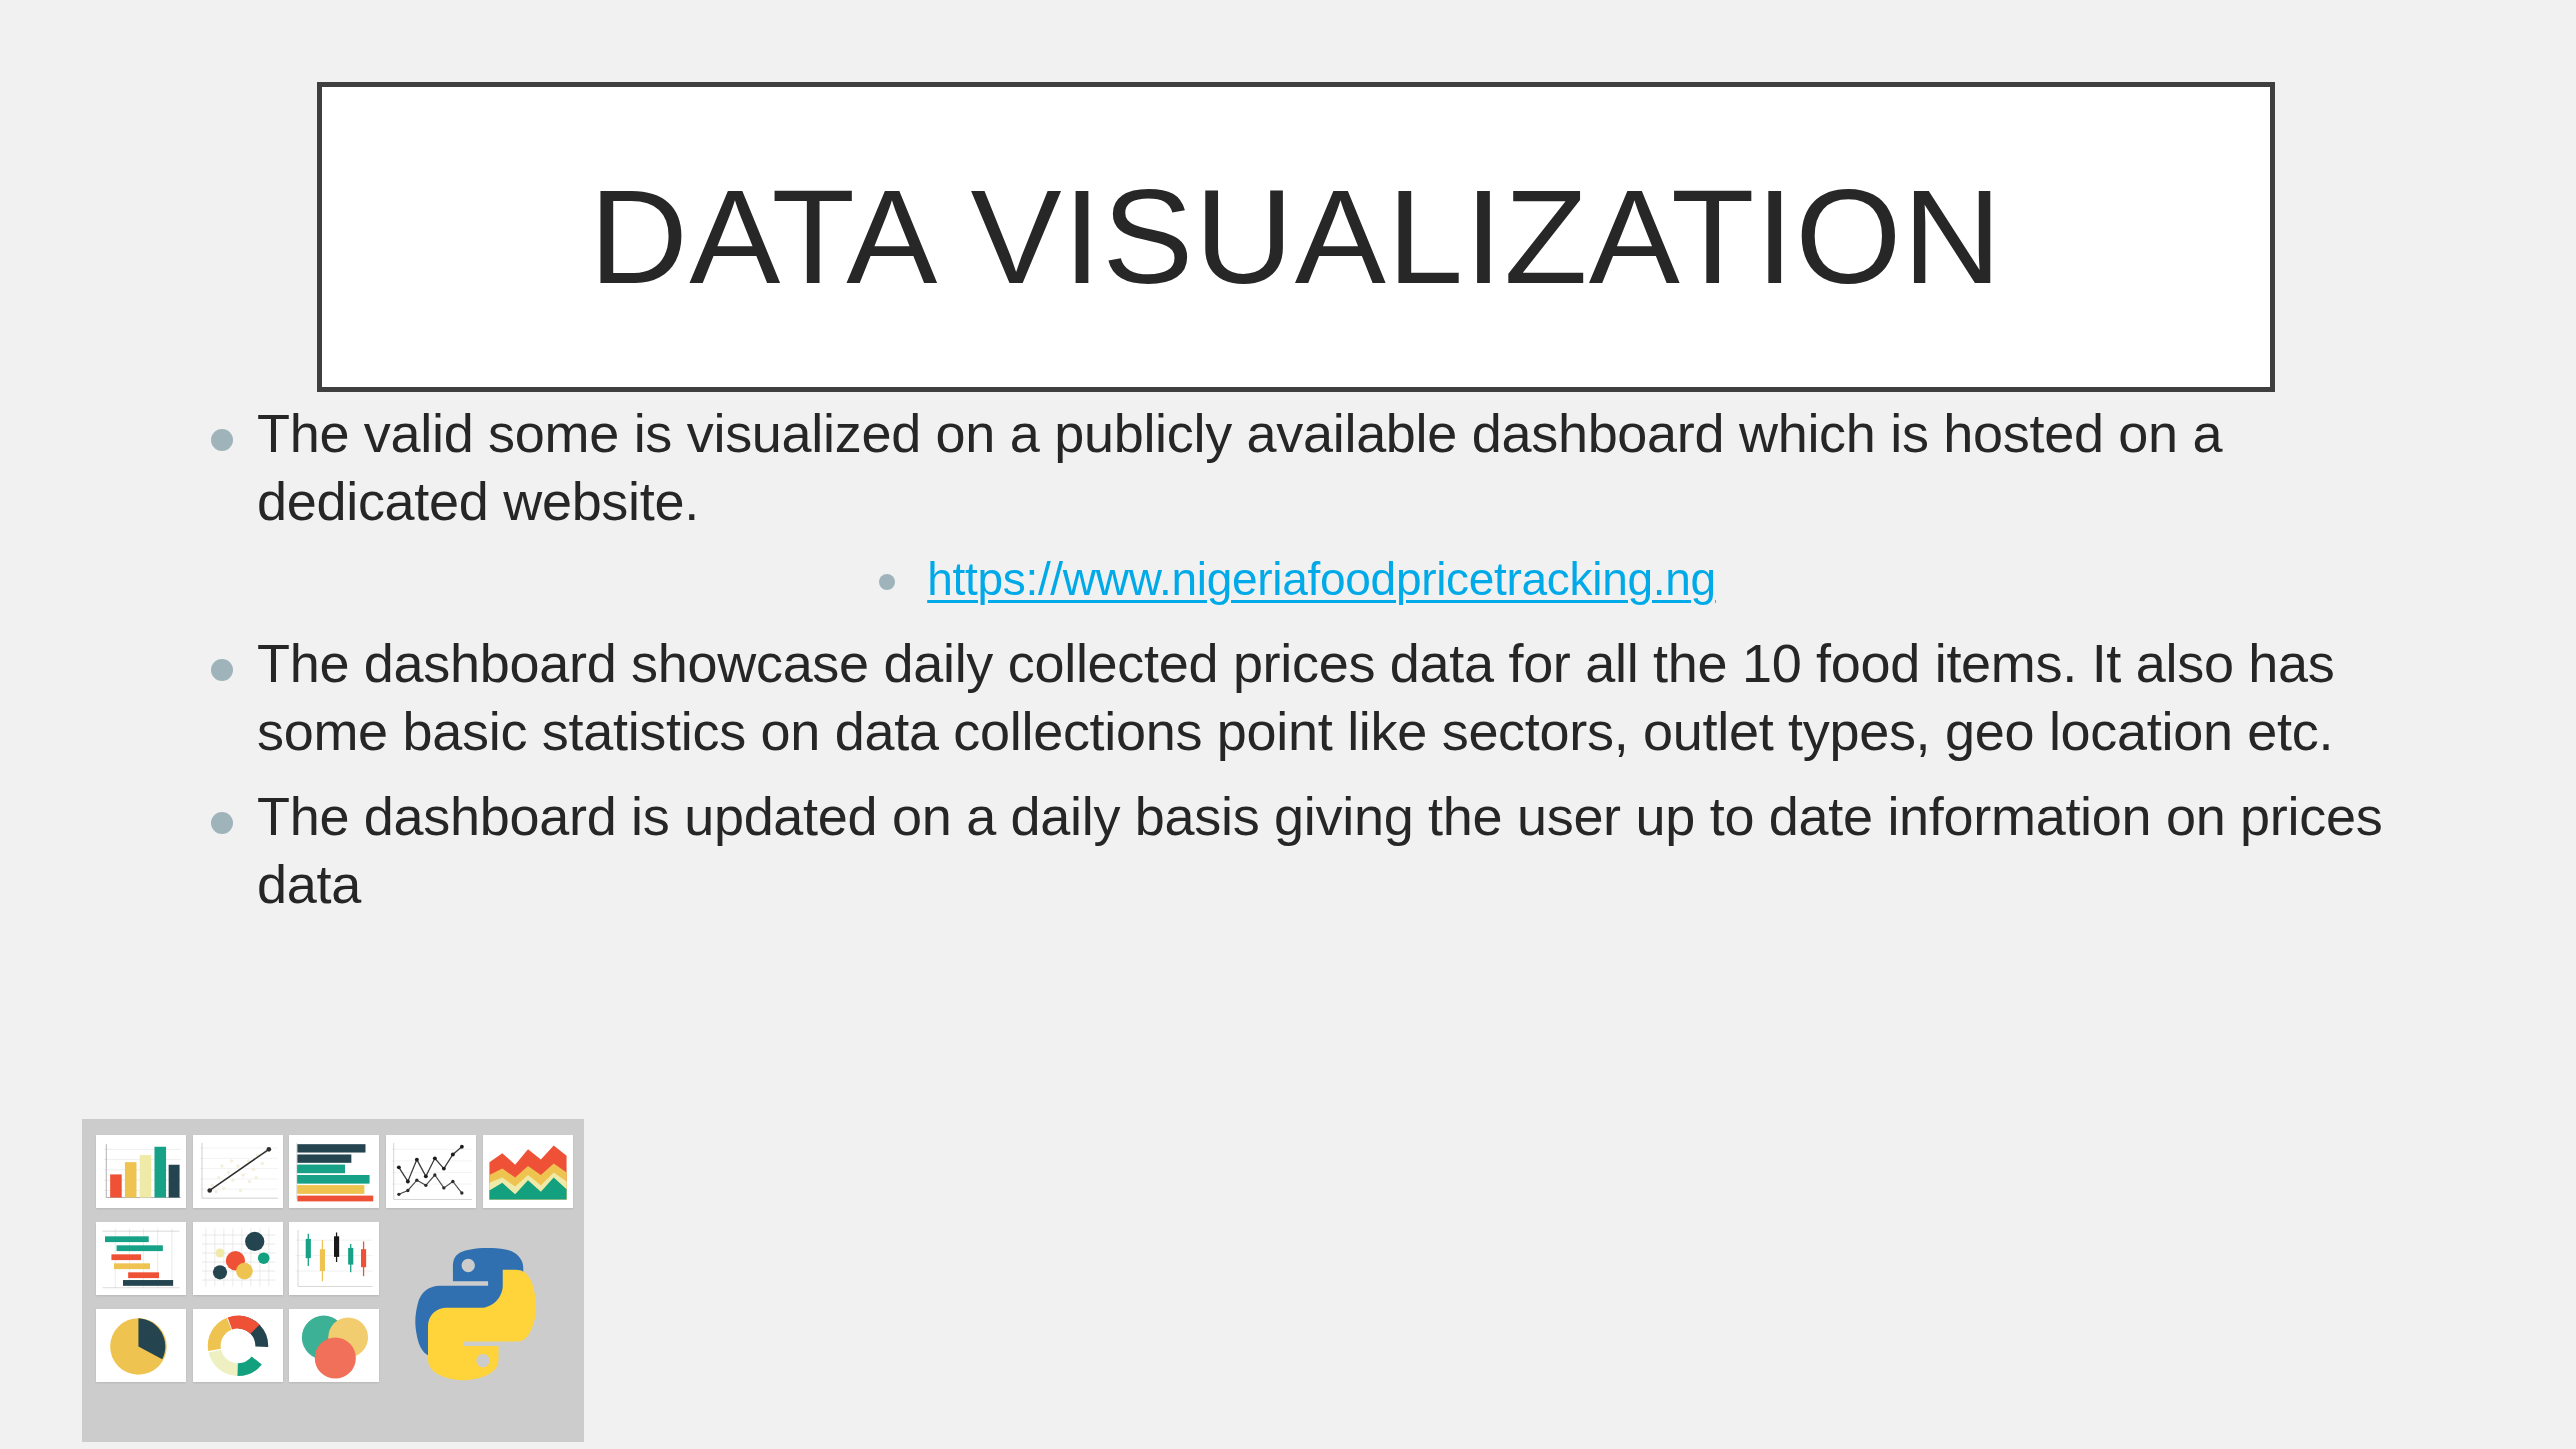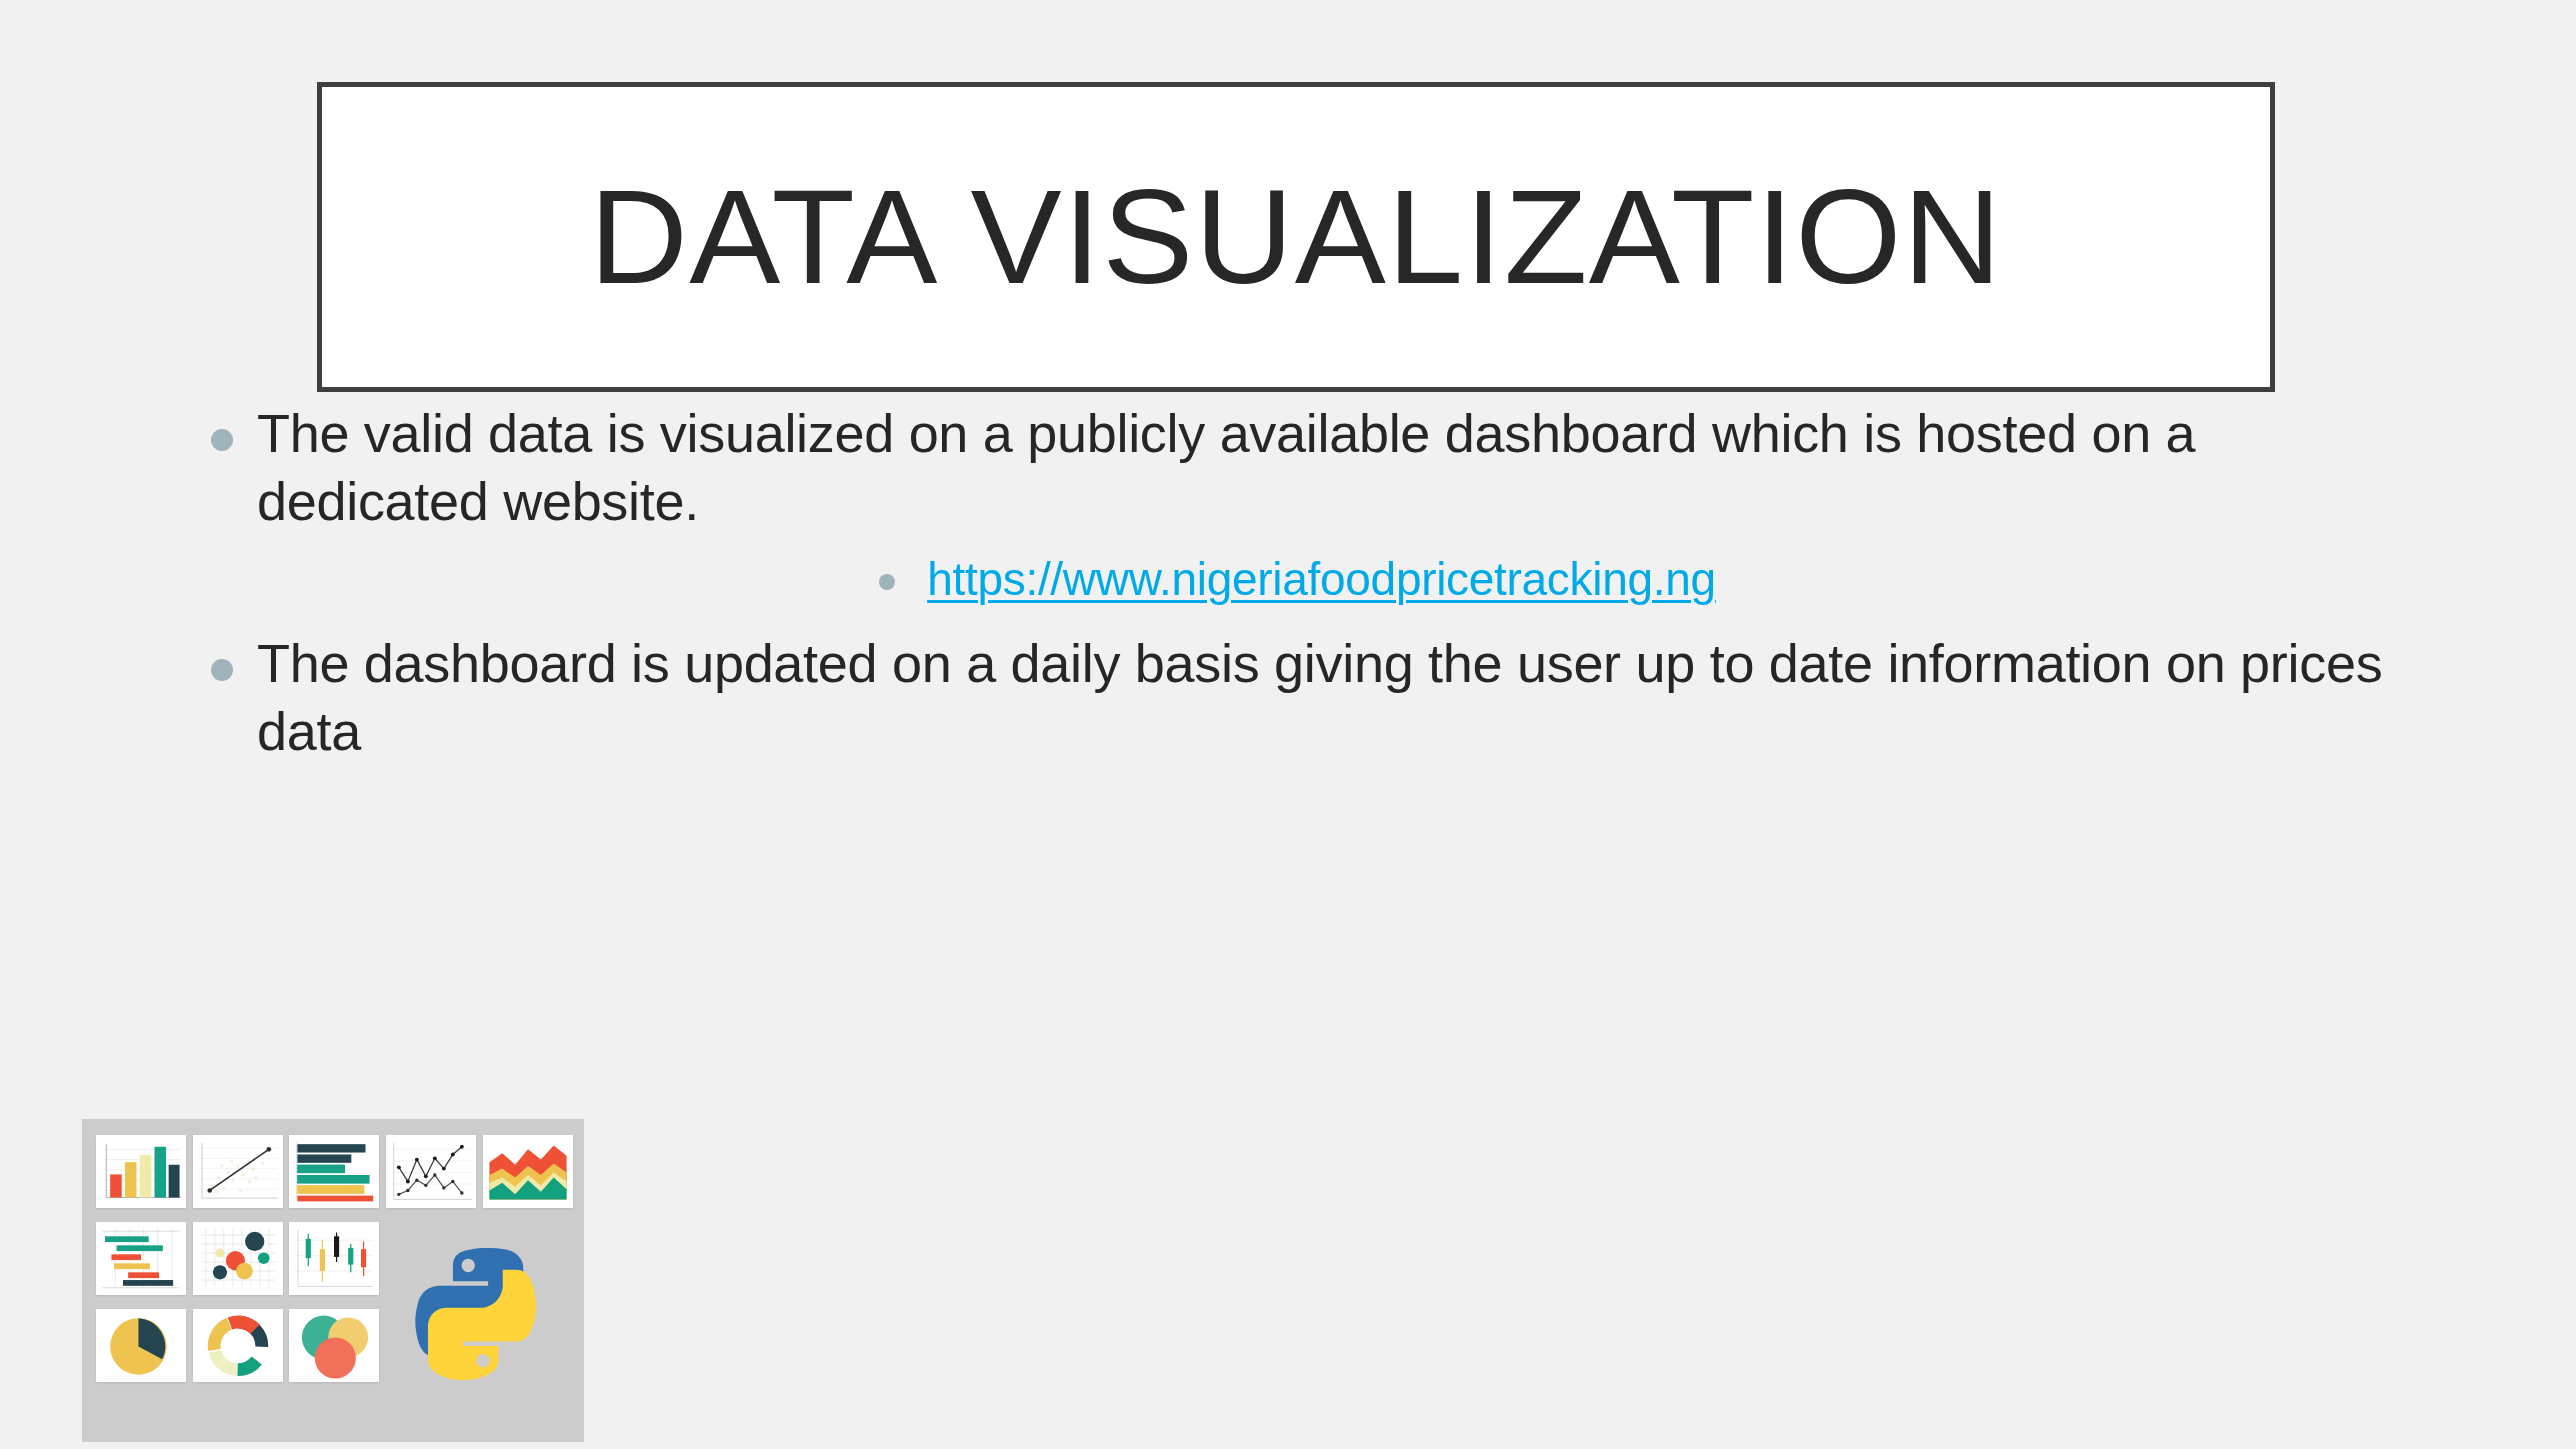--- a/index.html
+++ b/index.html
@@ -113,30 +113,34 @@
 <div class="slide">
 
   <div class="title-box">
     <div class="title-text">DATA VISUALIZATION</div>
   </div>
 
   <div class="body">
 
     <div class="bullet">
       <span class="dot"></span>
-      <span class="txt">The valid data is visualized on a publicly available dashboard which is hosted on a dedicated website.</span>
+      <span class="txt">The valid some is visualized on a publicly available dashboard which is hosted on a dedicated website.</span>
     </div>
 
     <div class="subbullet">
       <span class="inner">
         <span class="dot"></span>
         <a class="link" href="#">https://www.nigeriafoodpricetracking.ng</a>
       </span>
     </div>
 
+    <div class="bullet">
+      <span class="dot"></span>
+      <span class="txt">The dashboard showcase daily collected prices data for all the 10 food items. It also has some basic statistics on data collections point like sectors, outlet types, geo location etc.</span>
+    </div>
 
     <div class="bullet">
       <span class="dot"></span>
       <span class="txt">The dashboard is updated on a daily basis giving the user up to date information on prices data</span>
     </div>
 
   </div>
 
   <div class="collage">
 

